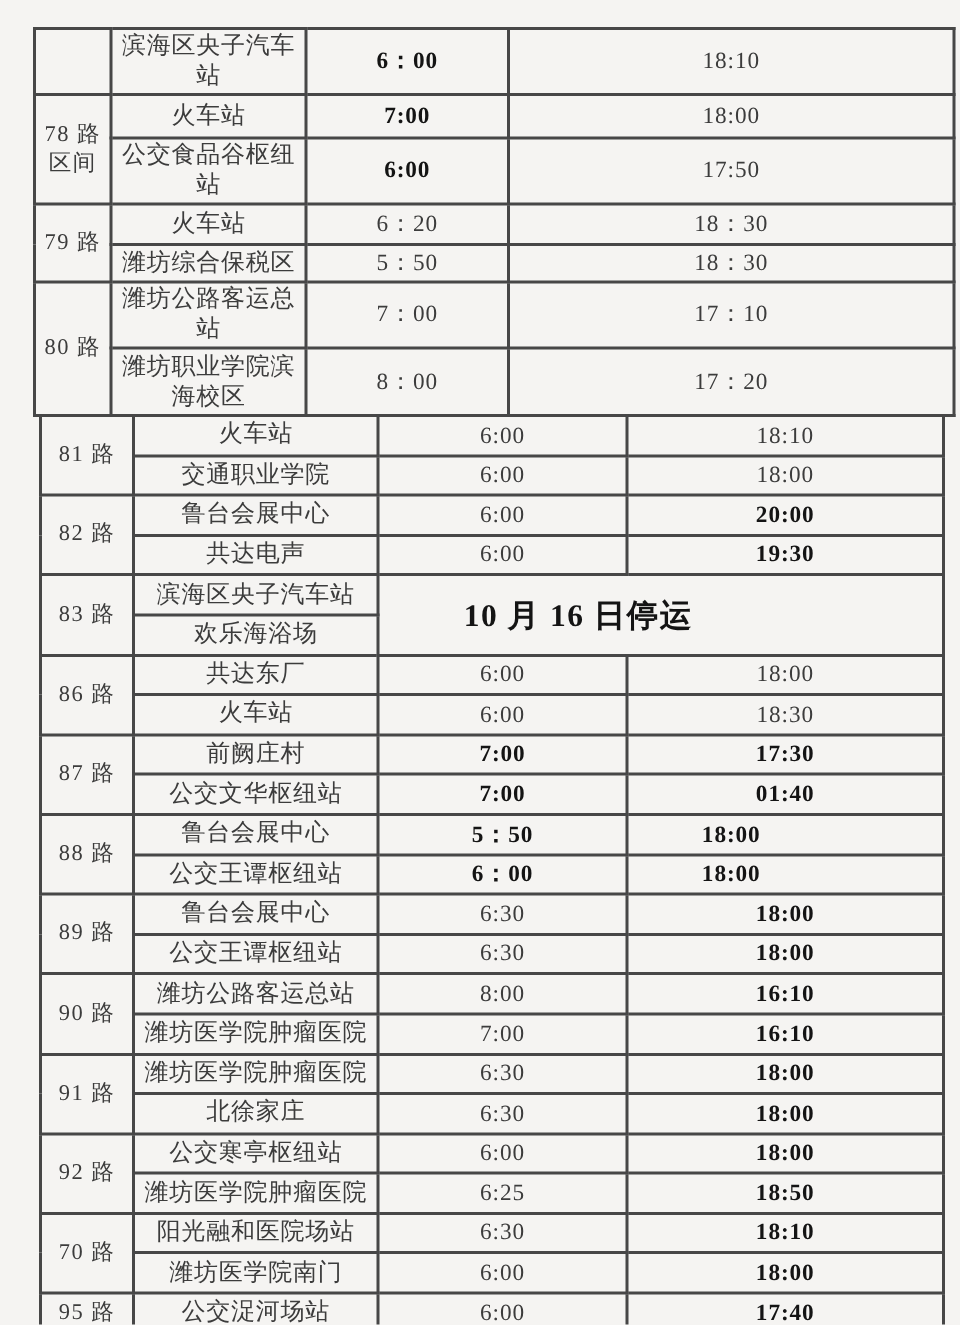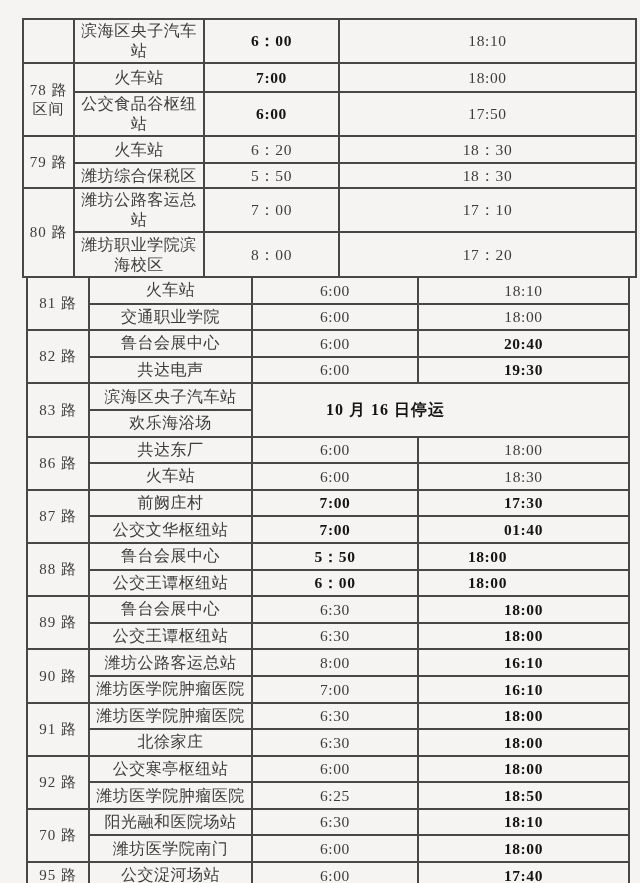--- a/index.html
+++ b/index.html
@@ -35,21 +35,21 @@
   .sec2 tr{height:26.6px;}
   td.route{font-size:15px;letter-spacing:1px;}
   td.station{letter-spacing:0.5px;}
   td.time{
     font-size:15.5px;
     letter-spacing:0.6px;
     white-space:nowrap;
     border-radius:12px;
   }
   td.b, td.note{font-weight:bold;color:var(--bold-text);}
-  td.note{font-size:16px;letter-spacing:1px;padding-right:112px;}
+  td.note{font-size:21px;letter-spacing:1px;padding-right:112px;}
   td.shift{padding-right:74px;}
 </style>
 </head>
 <body>
 
 <div class="page">
   <table class="tbl sec1">
     <colgroup>
       <col style="width:51px">
         <col style="width:130px">
@@ -114,21 +114,21 @@
         </tr>
         <tr>
           <td class="station">交通职业学院</td>
           <td class="time">6:00</td>
           <td class="time">18:00</td>
         </tr>
         <tr>
           <td rowspan="2" class="route">82 路</td>
           <td class="station">鲁台会展中心</td>
           <td class="time">6:00</td>
-          <td class="time b">20:40</td>
+          <td class="time b">20:00</td>
         </tr>
         <tr>
           <td class="station">共达电声</td>
           <td class="time">6:00</td>
           <td class="time b">19:30</td>
         </tr>
         <tr>
           <td rowspan="2" class="route">83 路</td>
           <td class="station">滨海区央子汽车站</td>
           <td rowspan="2" colspan="2" class="note">10 月 16 日停运</td>

